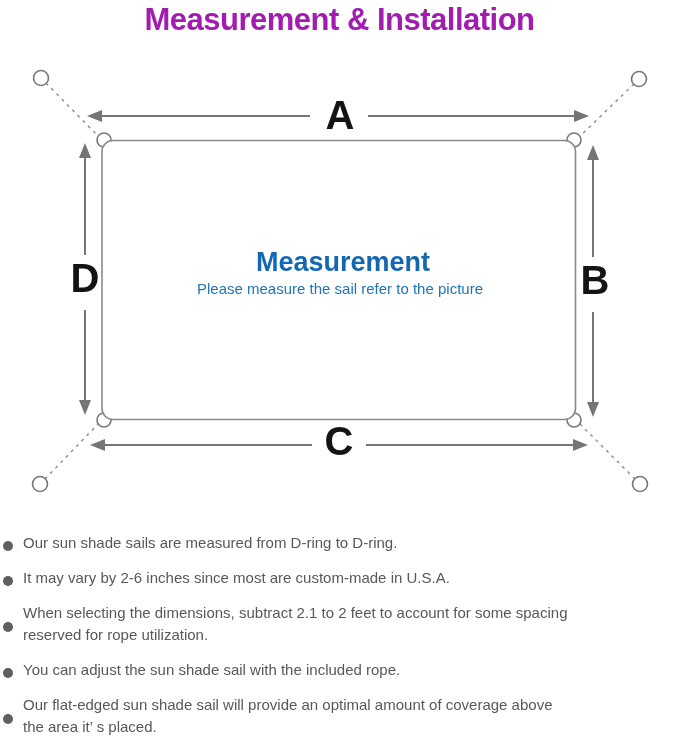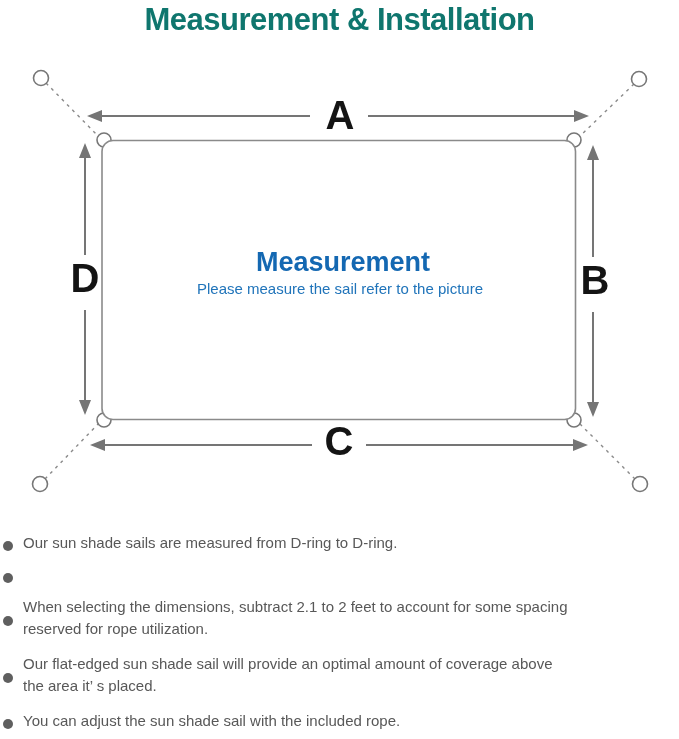--- a/index.html
+++ b/index.html
@@ -21,21 +21,21 @@
     display: flex;
     align-items: flex-start;
     justify-content: center;
   }
   .header h1 {
     margin: 0;
     padding-top: 2px;
     font-size: 31px;
     font-weight: bold;
     letter-spacing: -0.5px;
-    color: #0f766e;
+    color: #a21caf;
     white-space: nowrap;
   }
   svg.diagram {
     display: block;
     width: 679px;
     height: 460px;
   }
   .sail-line { stroke: #8a8a8a; stroke-width: 1.6; fill: #ffffff; }
   .rope { stroke: #8a8a8a; stroke-width: 1.4; stroke-dasharray: 3 4.5; fill: none; }
   .ring { stroke: #777777; stroke-width: 1.6; fill: #ffffff; }
@@ -142,30 +142,31 @@
     <text class="center-subtitle" x="340" y="234">Please measure the sail refer to the picture</text>
   </svg>
 
   <div class="notes">
     <div class="note">
       <span class="dot"></span>
       <p class="note-text">Our sun shade sails are measured from D-ring to D-ring.</p>
     </div>
     <div class="note">
       <span class="dot"></span>
+      <p class="note-text">It may vary by 2-6 inches since most are custom-made in U.S.A.</p>
     </div>
     <div class="note">
       <span class="dot"></span>
       <p class="note-text">When selecting the dimensions, subtract 2.1 to 2 feet to account for some spacing
 reserved for rope utilization.</p>
     </div>
     <div class="note">
       <span class="dot"></span>
-      <p class="note-text">Our flat-edged sun shade sail will provide an optimal amount of coverage above
-the area it’ s placed.</p>
+      <p class="note-text">You can adjust the sun shade sail with the included rope.</p>
     </div>
     <div class="note">
       <span class="dot"></span>
-      <p class="note-text">You can adjust the sun shade sail with the included rope.</p>
+      <p class="note-text">Our flat-edged sun shade sail will provide an optimal amount of coverage above
+the area it’ s placed.</p>
     </div>
   </div>
 
 </div>
 
 </body></html>

